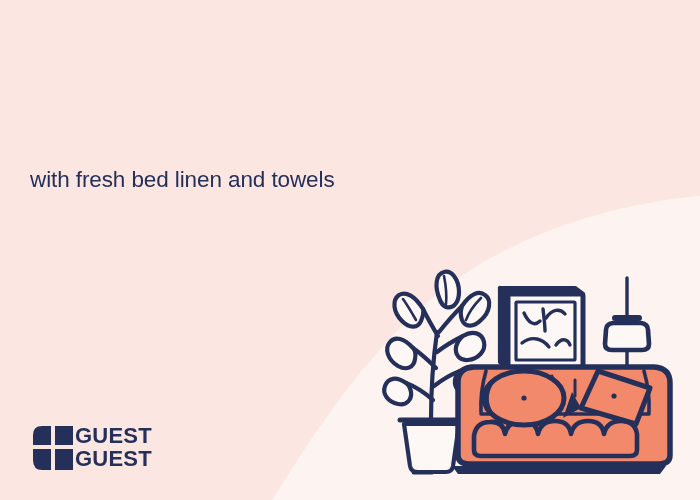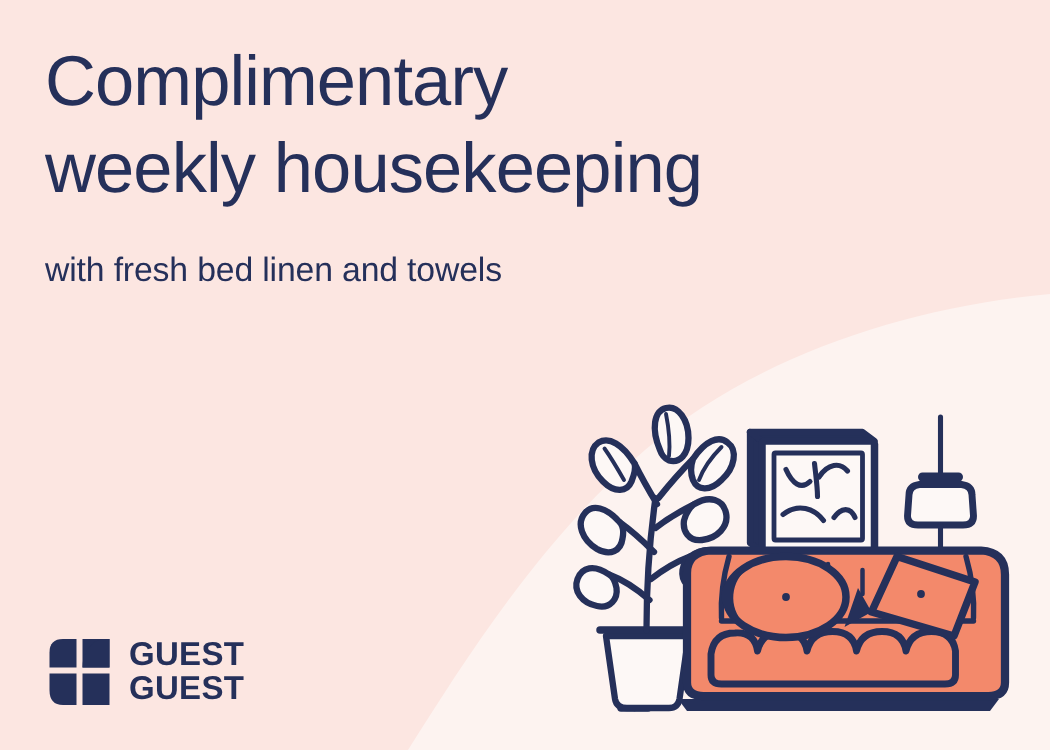--- a/index.html
+++ b/index.html
@@ -41,21 +41,20 @@
     font-size:22.5px;
     font-weight:400;
     line-height:1.48;
     letter-spacing:-0.1px;
   }
   .logo {
     position:absolute;
     left:31px; top:424px;
     display:flex;
     align-items:center;
-    gap:11px;
   }
   .logo-mark { width:44px; height:48px; display:block; }
   .logo-word {
     color:#25305a;
     font-size:22px;
     font-weight:700;
     line-height:1.03;
     letter-spacing:0.2px;
   }
   .logo-word div { display:block; }
@@ -150,24 +149,20 @@
         <g>
           <path d="M598,371 L650,388 L636,424 L581,408 Z" fill="#f3896b" stroke-width="5"></path>
           <path d="M581,408 L563,418 L572,392 Z" fill="#25305a" stroke="none"></path>
           <circle cx="614" cy="396" r="2.6" fill="#25305a" stroke="none"></circle>
         </g>
       </g>
     </g>
   </svg>
 
   <div class="content">
-    <div class="headline">
-      <div>Complimentary</div>
-      <div>weekly housekeeping</div>
-    </div>
 
     <div class="subhead">
       <div>with fresh bed linen and towels</div>
     </div>
 
     <div class="logo">
       <svg class="logo-mark" viewBox="0 0 44 48">
         <path d="M20,2 L20,21 L2,21 L2,11 Q2,2 11,2 Z" fill="#25305a"></path>
         <path d="M24,2 L42,2 L42,21 L24,21 Q24,9 24,2 Z" fill="#25305a" transform="translate(0,0)"></path>
         <path d="M42,2 L42,21 L24,21 Q24,10 32,4 Q36,2 42,2 Z" fill="#25305a"></path>

